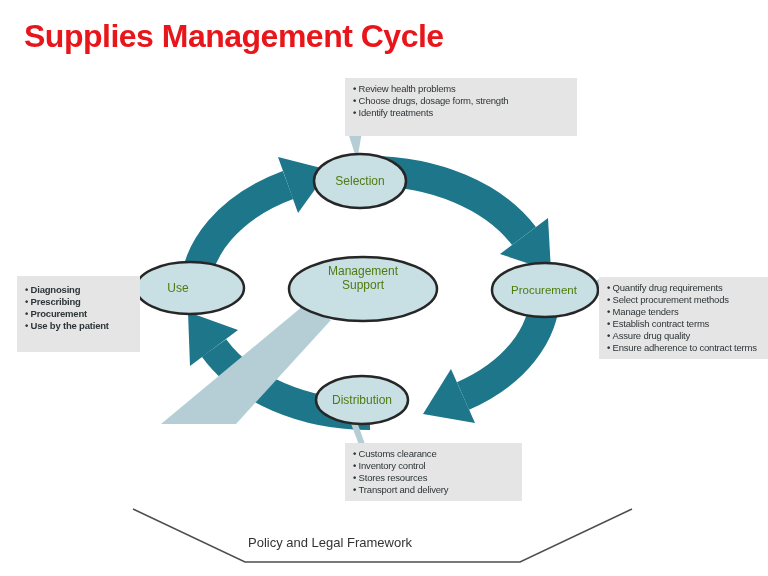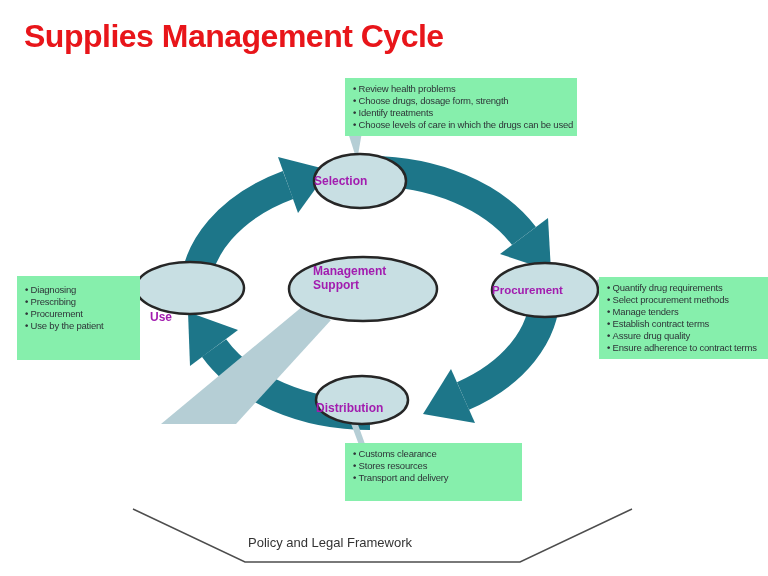--- a/index.html
+++ b/index.html
@@ -9,35 +9,35 @@
 
   .arc{fill:none;stroke:#1d7689;stroke-width:30;}
   .ahead{fill:#1d7689;stroke:none;}
   .leader{fill:#b5ced5;stroke:none;}
   .node-ellipse{fill:#c8dfe3;stroke:#262626;stroke-width:2.5;}
   .funnel{fill:none;stroke:#4d4d4d;stroke-width:1.4;}
 
   .page-title{position:absolute;left:0;top:18px;width:768px;text-align:left;
               font-size:32px;font-weight:bold;color:#e8151a;letter-spacing:-0.5px;margin-left:24px;}
 
-  .node-label{position:absolute;text-align:left;font-weight:bold;color:#a21caf;
+  .node-label{position:absolute;text-align:center;font-weight:normal;color:#4d7c0f;
               font-size:12px;line-height:14px;}
   #lbl-selection{left:314px;top:174px;width:92px;}
-  #lbl-use{left:150px;top:281px;width:80px;margin-top:29px;}
+  #lbl-use{left:138px;top:281px;width:80px;}
   #lbl-procurement{left:492px;top:283px;width:104px;font-size:11.5px;}
-  #lbl-distribution{left:316px;top:393px;width:92px;margin-top:8px;}
+  #lbl-distribution{left:316px;top:393px;width:92px;}
   #lbl-management{left:313px;top:264px;width:100px;}
 
-  .callout{position:absolute;background:#86efac;padding:5px 6px 5px 8px;
+  .callout{position:absolute;background:#e5e5e5;padding:5px 6px 5px 8px;
            font-size:9.5px;line-height:12px;color:#2e3538;letter-spacing:-0.2px;}
   .callout .li{white-space:nowrap;}
   .callout .li::before{content:"• ";font-weight:bold;}
   #box-selection{left:345px;top:78px;width:218px;height:48px;}
   #box-procurement{left:599px;top:277px;width:167px;height:72px;}
-  #box-use{left:17px;top:276px;width:109px;height:52px;padding-top:8px;padding-bottom:24px;}
+  #box-use{left:17px;top:276px;width:109px;height:52px;padding-top:8px;padding-bottom:16px;font-weight:bold;}
   #box-management{left:140px;top:423px;width:190px;height:62px;padding-top:6px;padding-bottom:6px;}
   #box-distribution{left:345px;top:443px;width:163px;height:48px;}
 
   .footer-label{position:absolute;left:248px;top:535px;width:200px;
                 font-size:13px;color:#333333;}
 </style>
 </head>
 <body>
 
 <div id="stage">
@@ -76,21 +76,20 @@
   <div class="node-label" id="lbl-selection">Selection</div>
   <div class="node-label" id="lbl-use">Use</div>
   <div class="node-label" id="lbl-procurement">Procurement</div>
   <div class="node-label" id="lbl-distribution">Distribution</div>
   <div class="node-label" id="lbl-management">Management Support</div>
 
   <div class="callout" id="box-selection">
     <div class="li">Review health problems</div>
     <div class="li">Choose drugs, dosage form, strength</div>
     <div class="li">Identify treatments</div>
-    <div class="li">Choose levels of care in which the drugs can be used</div>
   </div>
 
   <div class="callout" id="box-procurement">
     <div class="li">Quantify drug requirements</div>
     <div class="li">Select procurement methods</div>
     <div class="li">Manage tenders</div>
     <div class="li">Establish contract terms</div>
     <div class="li">Assure drug quality</div>
     <div class="li">Ensure adherence to contract terms</div>
   </div>
@@ -98,18 +97,19 @@
   <div class="callout" id="box-use">
     <div class="li">Diagnosing</div>
     <div class="li">Prescribing</div>
     <div class="li">Procurement</div>
     <div class="li">Use by the patient</div>
   </div>
 
 
   <div class="callout" id="box-distribution">
     <div class="li">Customs clearance</div>
+    <div class="li">Inventory control</div>
     <div class="li">Stores resources</div>
     <div class="li">Transport and delivery</div>
   </div>
 
   <div class="footer-label">Policy and Legal Framework</div>
 </div>
 
 </body></html>

